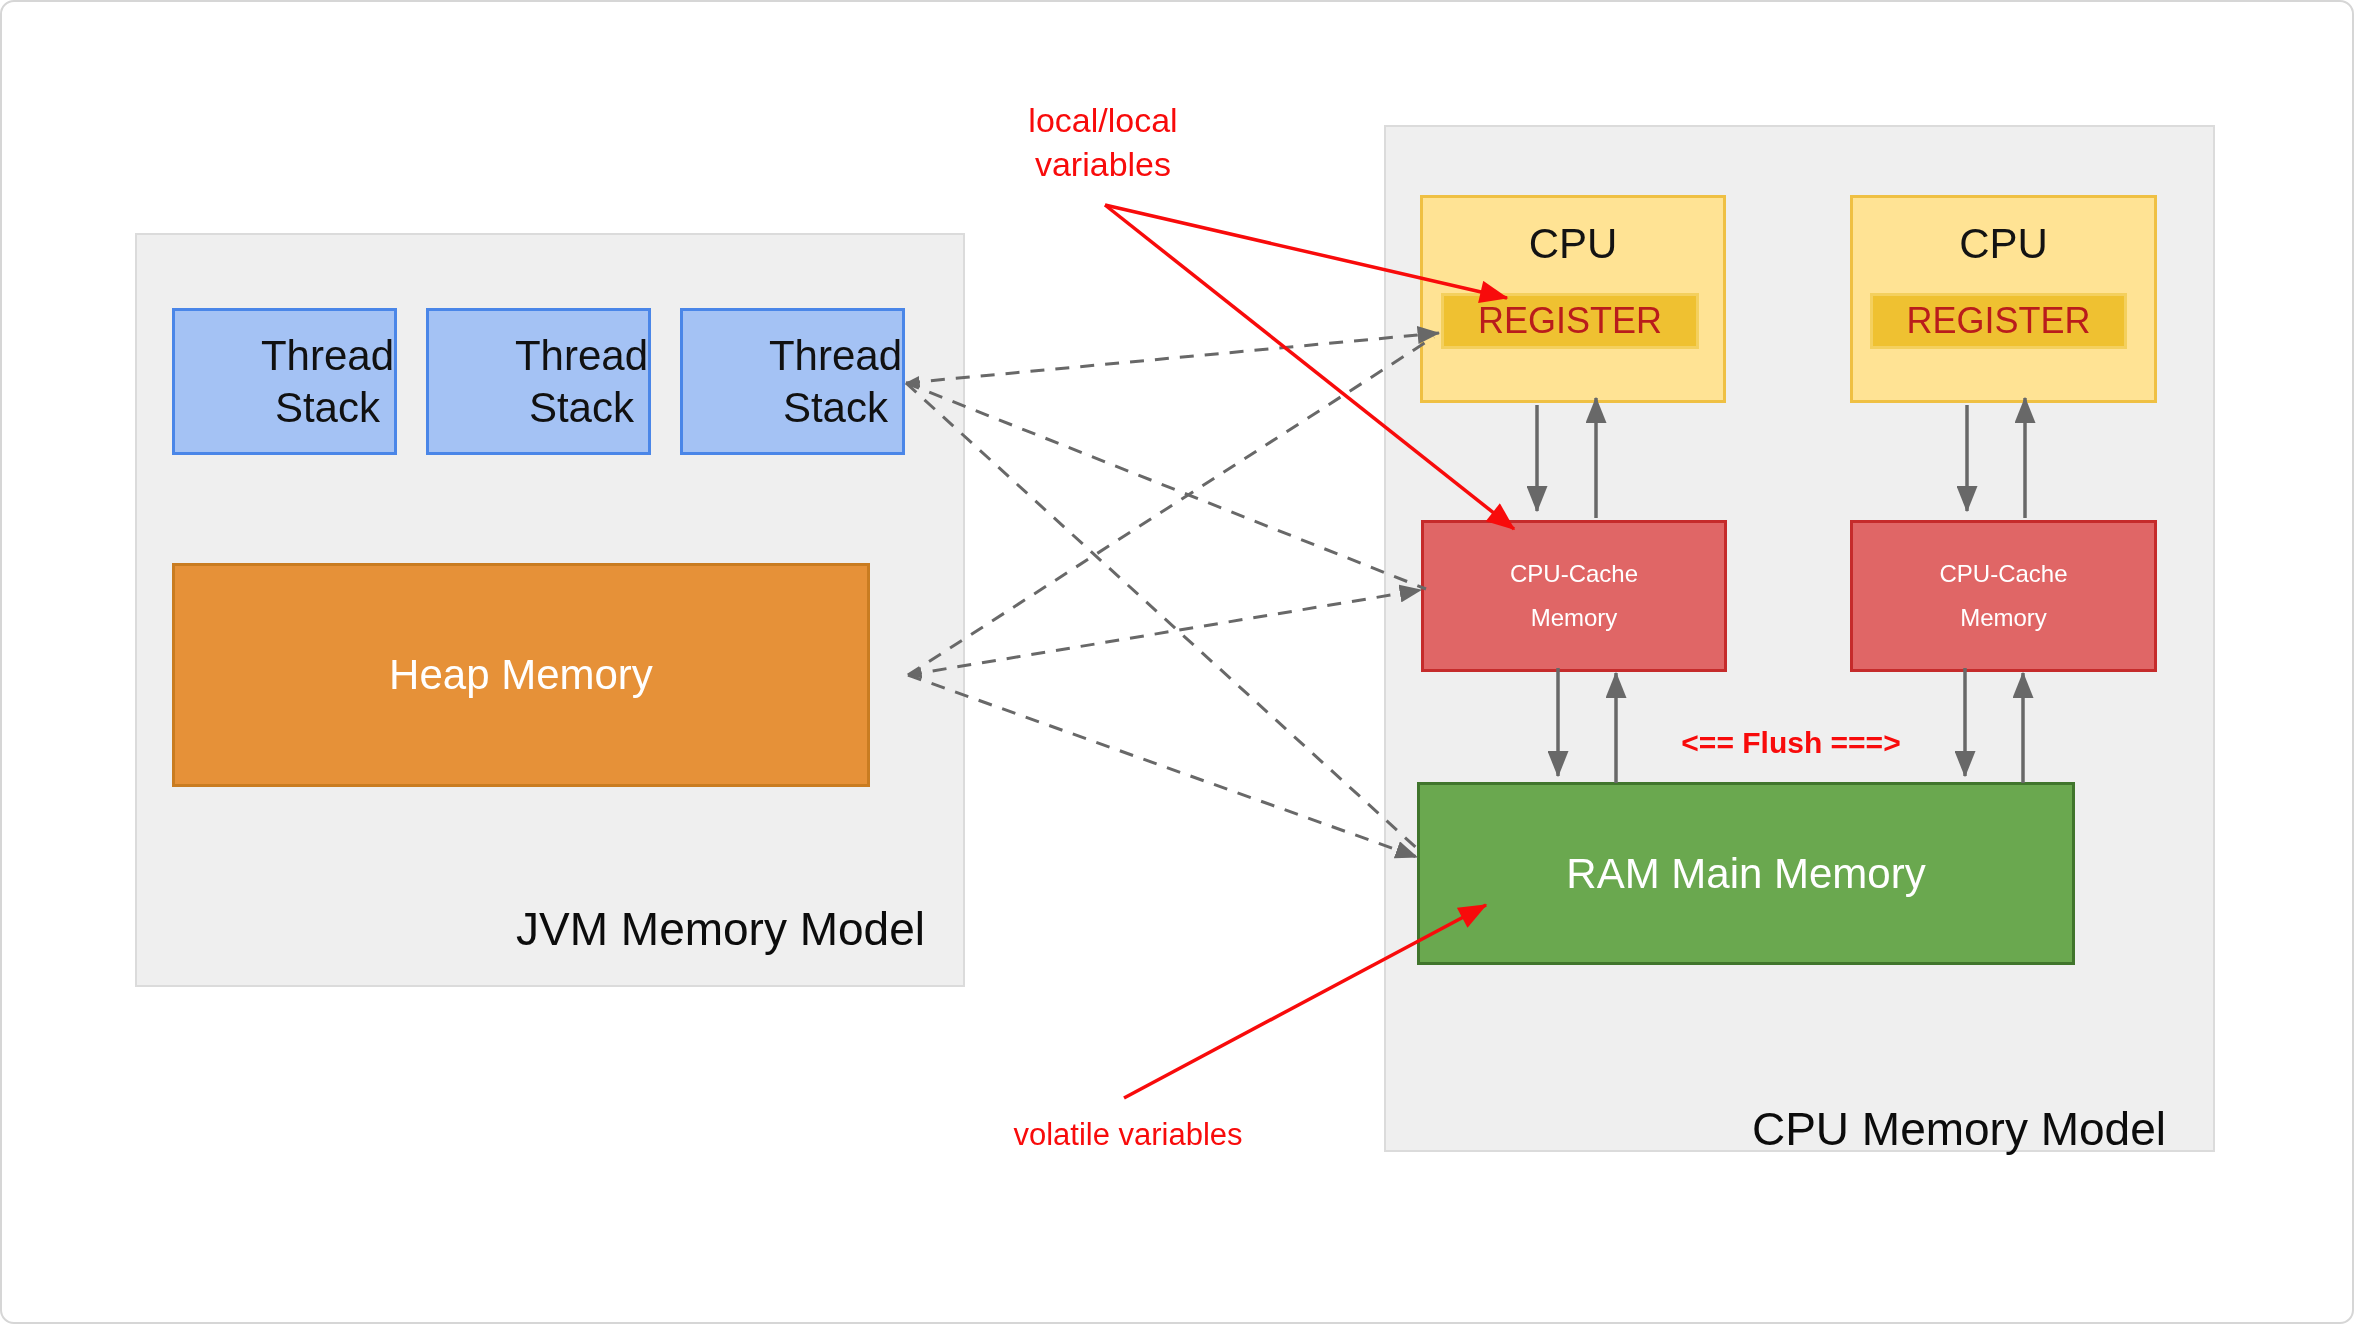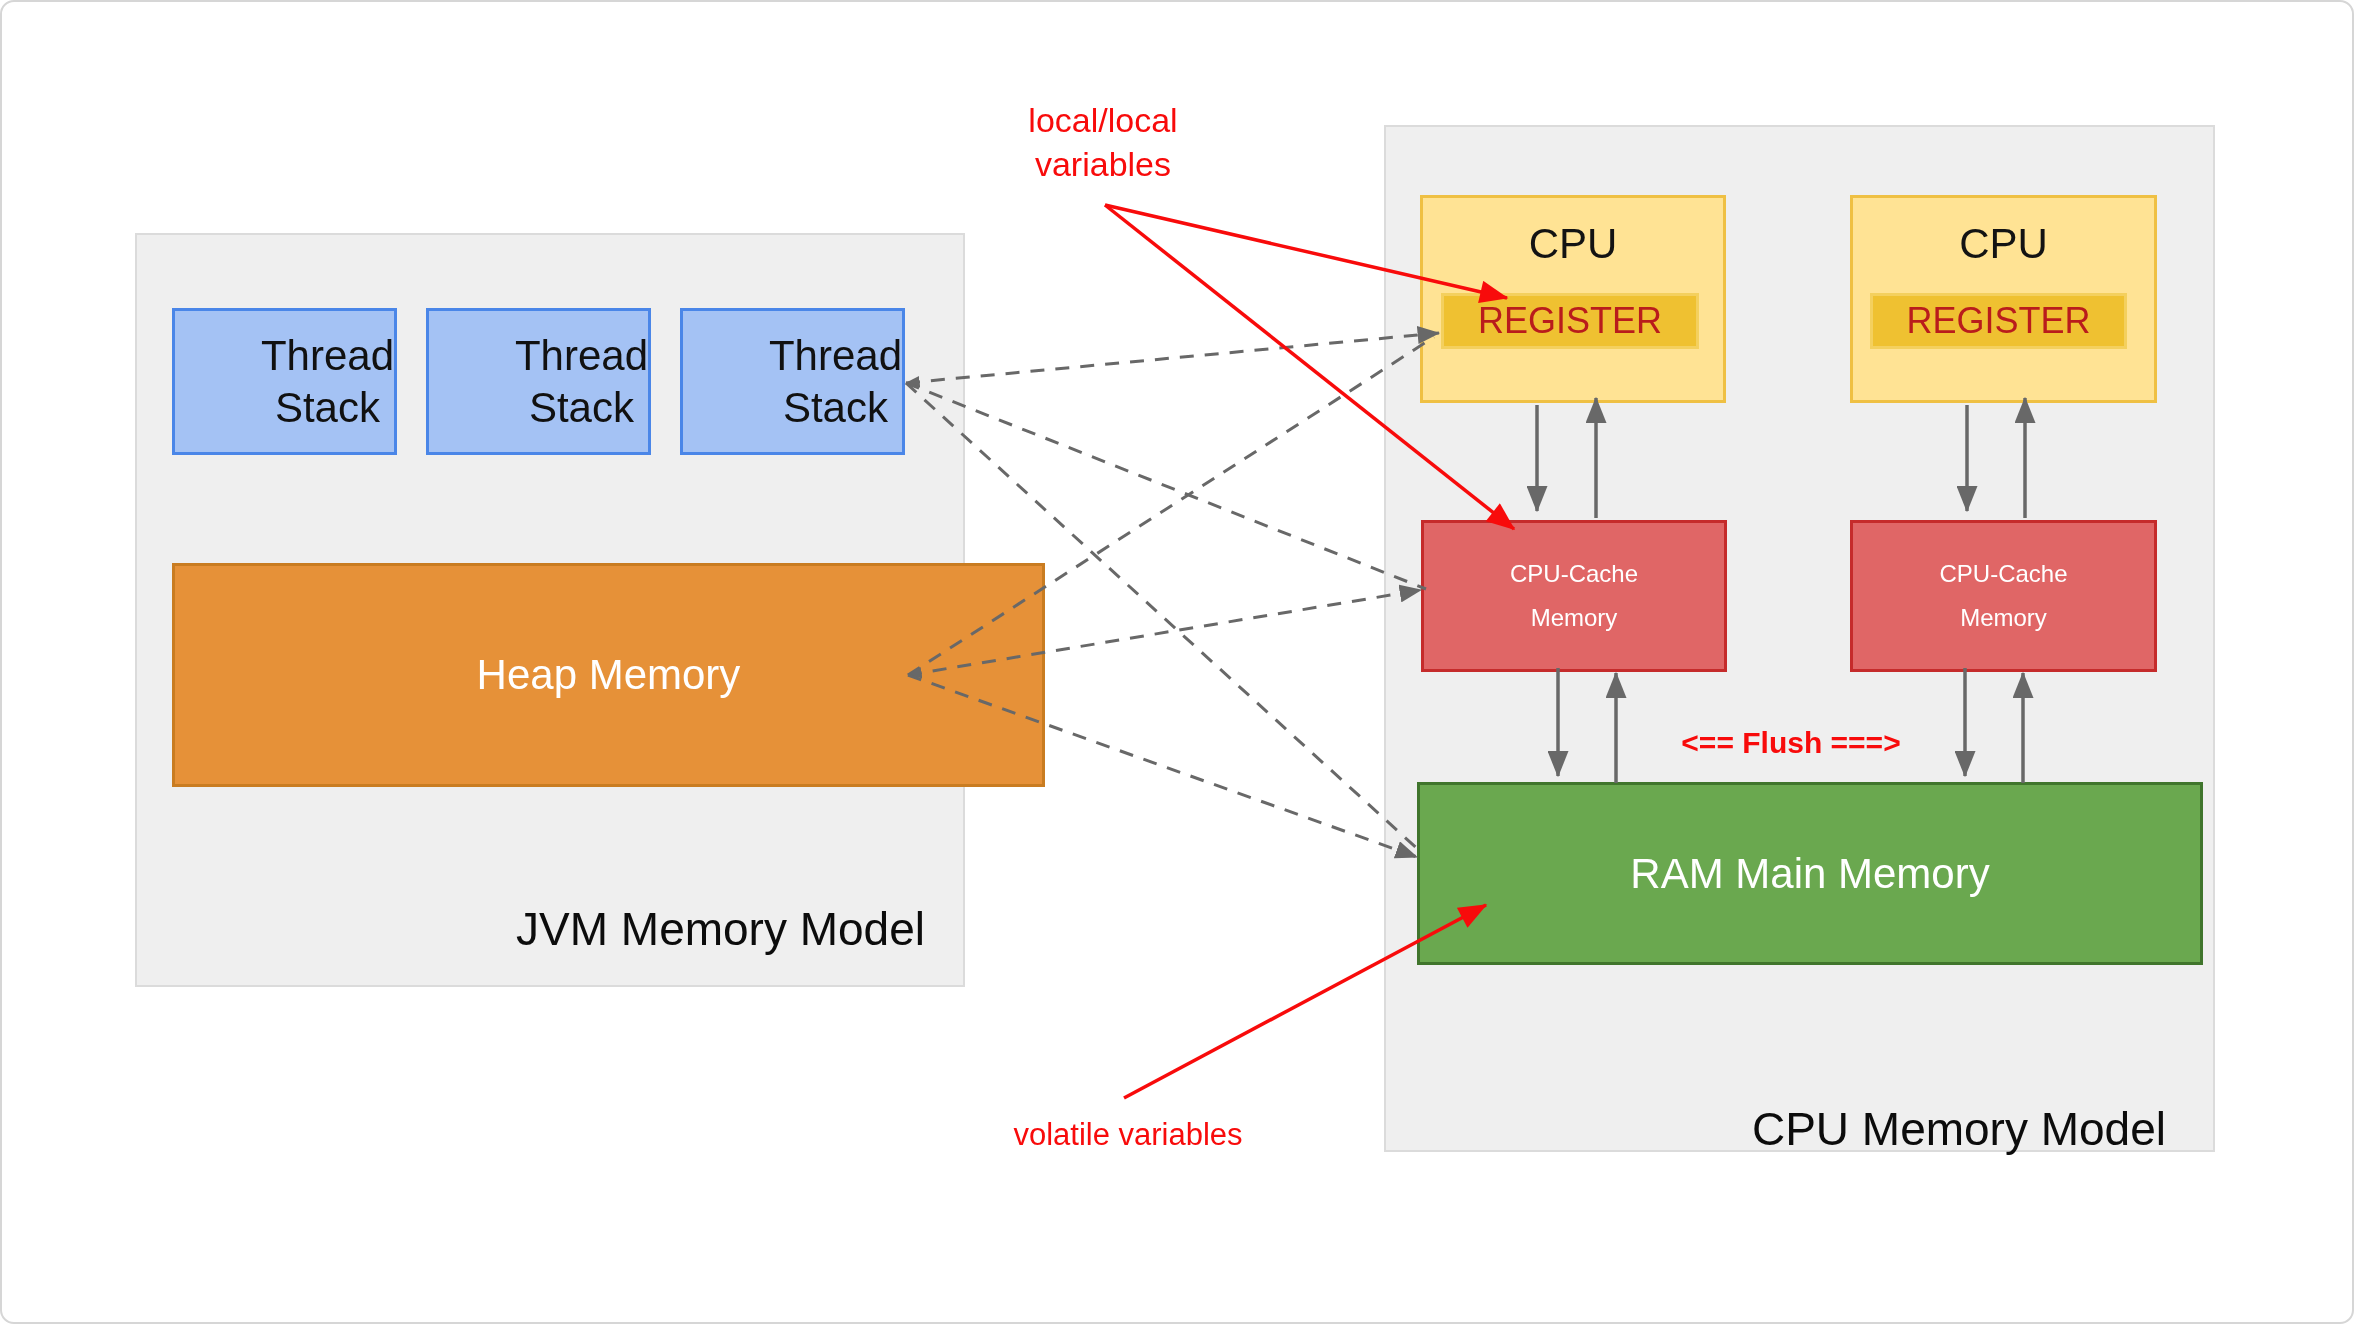--- a/index.html
+++ b/index.html
@@ -32,21 +32,21 @@
 
   .thread{
     width:225px;height:147px;top:306px;
     background:var(--c-thread-fill,#a4c2f4);
     border:3px solid var(--c-thread-border,#4a86e8);
     font-size:42px;line-height:52px;color:#111;justify-content:flex-end;
   }
   .ts1{left:170px;} .ts2{left:424px;} .ts3{left:678px;}
 
   .heap{
-    left:170px;top:561px;width:873px;height:224px;
+    left:170px;top:561px;width:698px;height:224px;
     background:var(--c-heap-fill,#e69138);
     border:3px solid var(--c-heap-border,#c97c21);
     font-size:42px;color:#fff;
   }
 
   .cpubox{
     top:193px;height:208px;
     background:var(--c-cpu-fill,#ffe394);
     border:3px solid var(--c-cpu-border,#efc043);
     align-items:flex-start;
@@ -65,21 +65,21 @@
 
   .cache{
     top:518px;height:152px;
     background:var(--c-cache-fill,#e06666);
     border:3px solid var(--c-cache-border,#c52b2b);
     font-size:24px;line-height:44px;color:#fff;
   }
   .cache1{left:1419px;width:306px;} .cache2{left:1848px;width:307px;}
 
   .ram{
-    left:1415px;top:780px;width:786px;height:183px;
+    left:1415px;top:780px;width:658px;height:183px;
     background:var(--c-ram-fill,#6aa84f);
     border:3px solid var(--c-ram-border,#40752c);
     font-size:42px;color:#fff;
   }
 
   .panel-title{
     position:absolute;
     font-size:46px;color:#0c0c0c;
     white-space:nowrap;
   }

